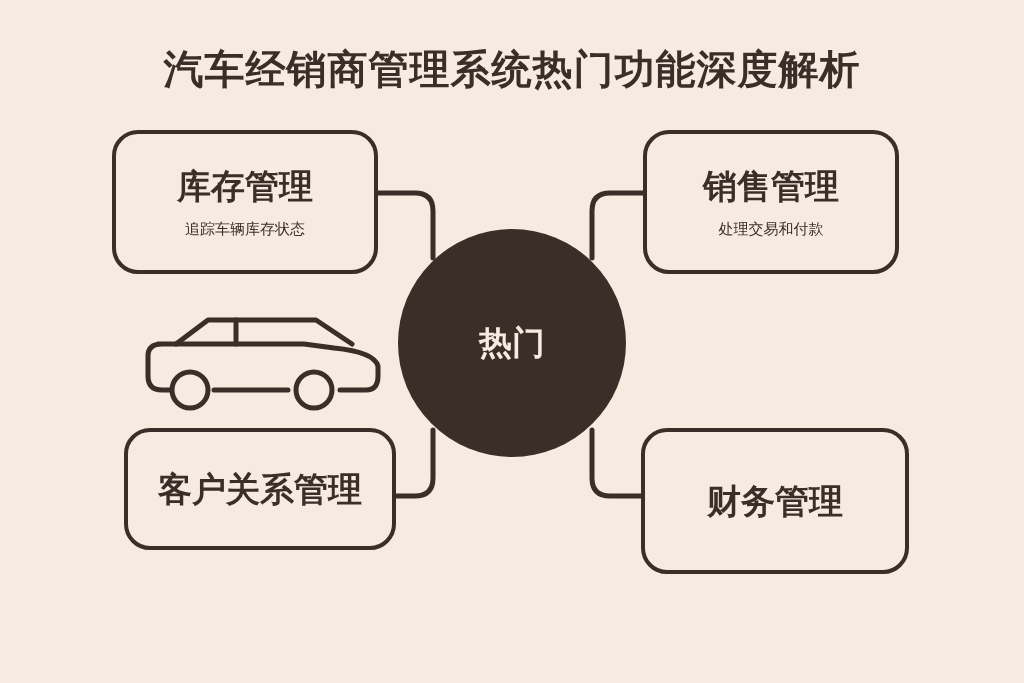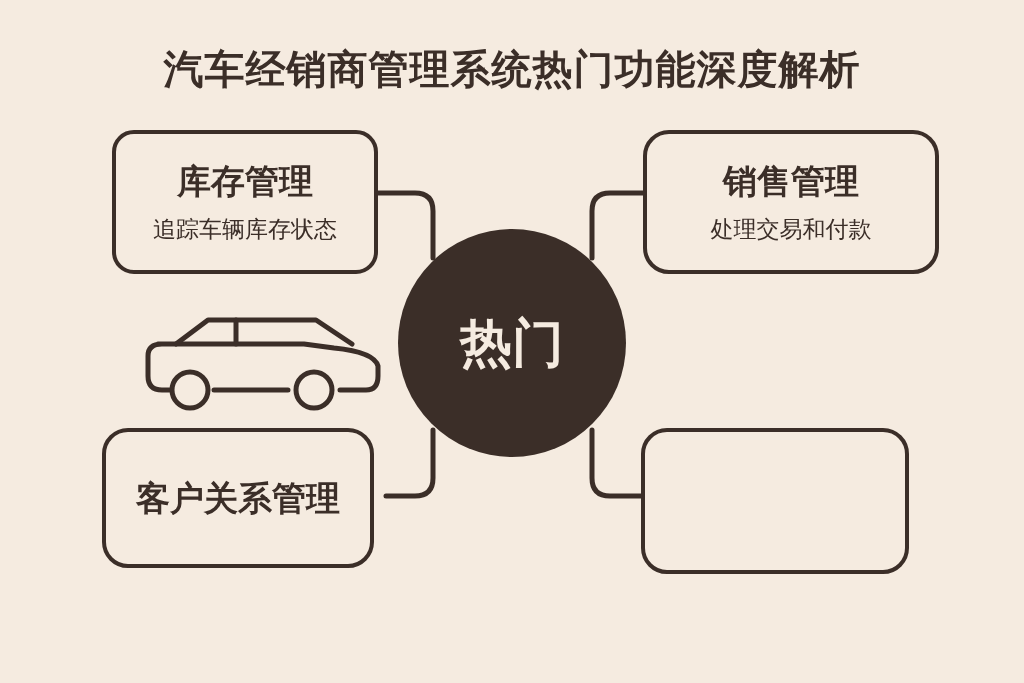--- a/index.html
+++ b/index.html
@@ -21,28 +21,28 @@
   svg.lines { position: absolute; left: 0; top: 0; }
   .box {
     position: absolute;
     border: 4px solid #3b2e28;
     border-radius: 26px;
     background: #f5ebe0;
     box-sizing: border-box;
     display: flex; flex-direction: column; align-items: center; justify-content: center;
   }
   .box .head { font-size: 34px; font-weight: bold; line-height: 1.2; }
-  .box .sub { font-size: 23px; margin-top: 14px; line-height: 1.2; text-align: center; }
+  .box .sub { font-size: 15px; margin-top: 14px; line-height: 1.2; text-align: center; }
   .hub {
     position: absolute; left: 398px; top: 229px; width: 228px; height: 228px;
     border-radius: 50%;
     background: #3b2e28;
     color: #f5ebe0;
     display: flex; flex-direction: column; align-items: center; justify-content: center;
-    font-size: 52px; font-weight: bold; line-height: 1.25;
+    font-size: 33px; font-weight: bold; line-height: 1.25;
   }
   .car { position: absolute; left: 144px; top: 314px; }
 </style>
 </head>
 <body>
 
 <div class="title">汽车经销商管理系统热门功能深度解析</div>
 
 <svg class="lines" width="1024" height="683">
   <g fill="none" stroke="#3b2e28" stroke-width="5" stroke-linecap="round" stroke-linejoin="round">
@@ -50,35 +50,36 @@
     <path d="M378 193 H415 Q433 193 433 211 V258"></path>
 
     <path d="M646 193 H610 Q592 193 592 211 V258"></path>
 
     <path d="M386 496 H415 Q433 496 433 478 V430"></path>
 
     <path d="M643 496 H610 Q592 496 592 478 V430"></path>
   </g>
 </svg>
 
-<div class="box" style="left:112px; top:130px; width:266px; height:144px;border-radius:22px;">
+<div class="box" style="left:112px; top:130px; width:266px; height:144px;">
   <div class="head">库存管理</div>
   <div class="sub">追踪车辆库存状态</div>
 </div>
 
-<div class="box" style="left:643px; top:130px; width:296px; height:144px;">
+<div class="box" style="left:643px; top:130px; width:256px; height:144px;">
   <div class="head">销售管理</div>
   <div class="sub">处理交易和付款</div>
 </div>
 
-<div class="box" style="left:102px; top:428px; width:272px; height:140px;">
+<div class="box" style="left:124px; top:428px; width:272px; height:122px;">
   <div class="head">客户关系管理</div>
 </div>
 
 <div class="box" style="left:641px; top:428px; width:268px; height:146px;">
+  <div class="head">财务管理</div>
 </div>
 
 <div class="hub">
   <div>热门</div>
 </div>
 
 <svg class="car" width="240" height="100" viewBox="0 0 240 100">
   <g fill="none" stroke="#3b2e28" stroke-width="5" stroke-linejoin="round" stroke-linecap="round">
     <path d="M14 30 H160 L190 34 Q230 38 234 52 V62 Q234 76 222 76 H196 M144 76 H70 M26 76 H18 Q4 76 4 62 V42 Q4 30 18 30"></path>
     <path d="M32 30 L64 6 H172 L208 30"></path>

